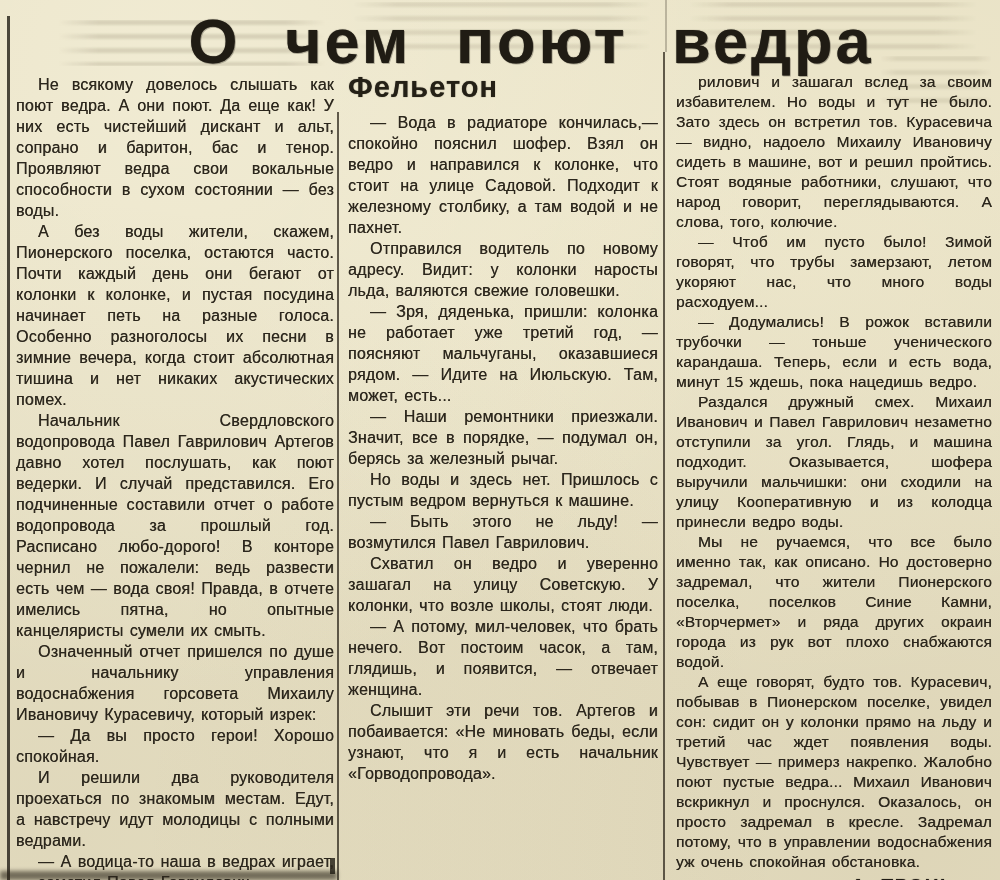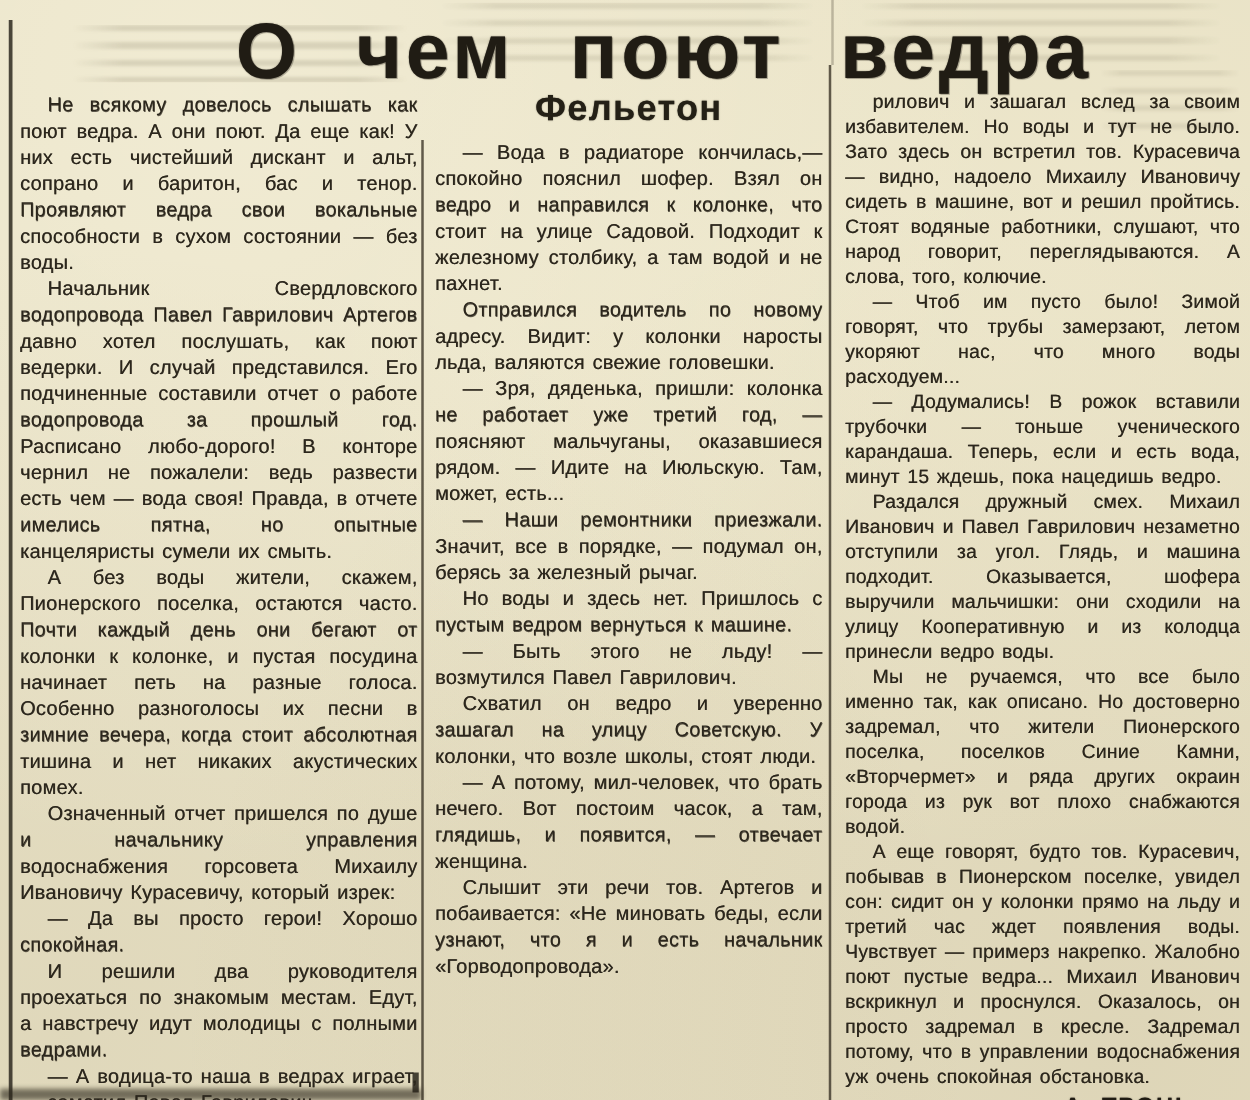--- a/index.html
+++ b/index.html
@@ -36,21 +36,21 @@
     word-spacing: 24px;
     color: #201c14;
     text-shadow: 0 0 1px rgba(32,28,20,0.75), 1px 1px 0.5px rgba(32,28,20,0.25);
     white-space: nowrap;
   }
   .subtitle {
     position: absolute;
     top: 70px;
     left: 348px;
     width: 310px;
-    text-align: center;
+    text-align: left;
     font-size: 29px;
     line-height: 34px;
     font-weight: bold;
     letter-spacing: 1px;
     color: #24201666;
     color: #242016;
     text-shadow: 0 0 1px rgba(36,32,22,0.7);
   }
   
   .col {
@@ -150,22 +150,22 @@
   <div class="bleed bleed-c"></div>
   <div class="bleed bleed-d"></div>
   <div class="bottom-smudge"></div>
   <div class="corner-mark"></div>
 
   <div class="headline">О чем поют ведра</div>
   <div class="subtitle">Фельетон</div>
 
   <div class="col col1">
       <p class="para">Не всякому довелось слышать как поют ведра. А они поют. Да еще как! У них есть чистейший дискант и альт, сопрано и баритон, бас и тенор. Проявляют ведра свои вокальные способности в сухом состоянии — без воды.</p>
+      <p class="para">А без воды жители, скажем, Пионерского поселка, остаются часто. Почти каждый день они бегают от колонки к колонке, и пустая посудина начинает петь на разные голоса. Особенно разноголосы их песни в зимние вечера, когда стоит абсолютная тишина и нет никаких акустических помех.</p>
       <p class="para">Начальник Свердловского водопровода Павел Гаврилович Артегов давно хотел послушать, как поют ведерки. И случай представился. Его подчиненные составили отчет о работе водопровода за прошлый год. Расписано любо-дорого! В конторе чернил не пожалели: ведь развести есть чем — вода своя! Правда, в отчете имелись пятна, но опытные канцеляристы сумели их смыть.</p>
-      <p class="para">А без воды жители, скажем, Пионерского поселка, остаются часто. Почти каждый день они бегают от колонки к колонке, и пустая посудина начинает петь на разные голоса. Особенно разноголосы их песни в зимние вечера, когда стоит абсолютная тишина и нет никаких акустических помех.</p>
       <p class="para">Означенный отчет пришелся по душе и начальнику управления водоснабжения горсовета Михаилу Ивановичу Курасевичу, который изрек:</p>
       <p class="para">— Да вы просто герои! Хорошо спокойная.</p>
       <p class="para">И решили два руководителя проехаться по знакомым местам. Едут, а навстречу идут молодицы с полными ведрами.</p>
       <p class="para">— А водица-то наша в ведрах играет, — заметил Павел Гаврилович.</p>
     </div>
 
   <div class="col col2">
       <p class="para">— Вода в радиаторе кончилась,— спокойно пояснил шофер. Взял он ведро и направился к колонке, что стоит на улице Садовой. Подходит к железному столбику, а там водой и не пахнет.</p>
       <p class="para">Отправился водитель по новому адресу. Видит: у колонки наросты льда, валяются свежие головешки.</p>
       <p class="para">— Зря, дяденька, пришли: колонка не работает уже третий год, — поясняют мальчуганы, оказавшиеся рядом. — Идите на Июльскую. Там, может, есть...</p>

